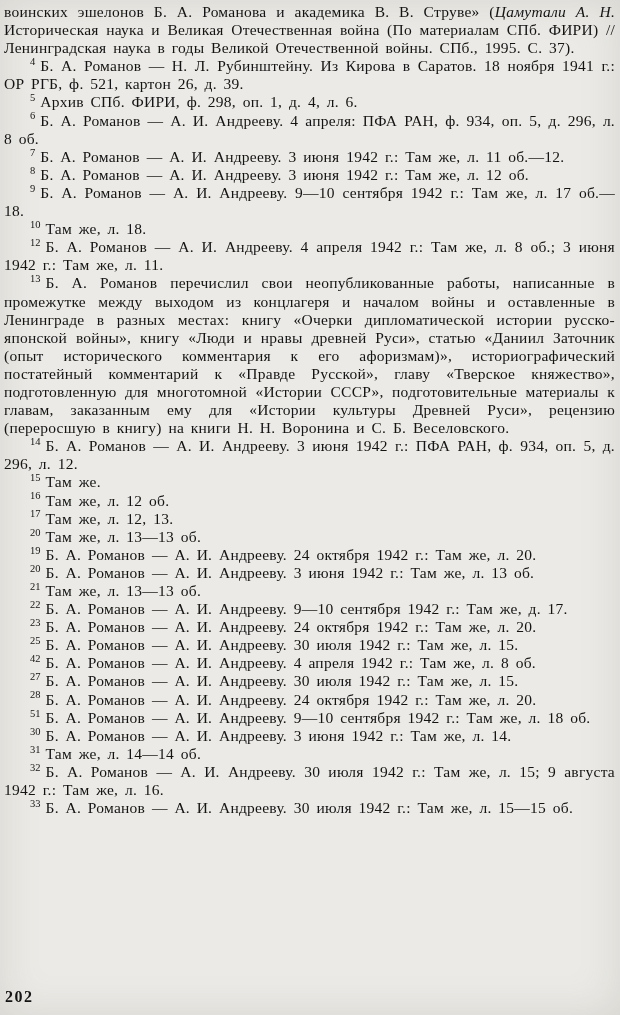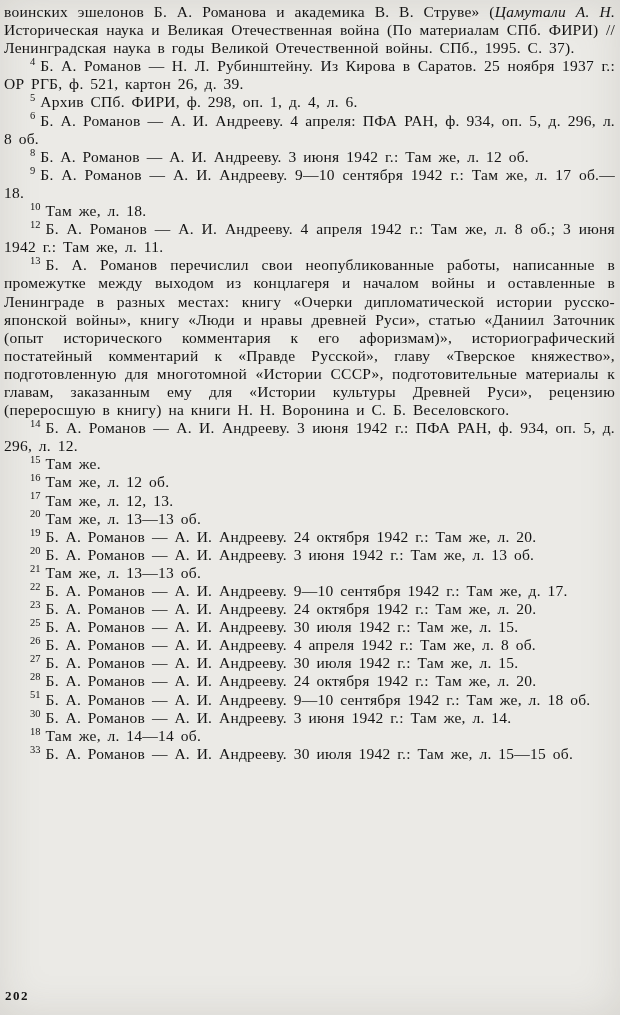--- a/index.html
+++ b/index.html
@@ -35,52 +35,54 @@
     margin-right: 5px;
     letter-spacing: 0;
     word-spacing: 0;
   }
   .intro i { font-style: italic; }
   .pagenum {
     position: absolute;
     left: 5px;
     top: 988px;
     font-weight: bold;
-    font-size: 13px;
+    font-size: 16px;
     letter-spacing: 1.5px;
   }
 </style>
 </head>
 <body>
 
 <div class="page">
 
   <p class="intro"><span>воинских эшелонов Б. А. Романова и академика В. В. Струве» (</span><i>Цамутали А. Н.</i><span> Историческая наука и Великая Отечественная война (По материалам СПб. ФИРИ) // Ленинградская наука в годы Великой Отечественной войны. СПб., 1995. С. 37).</span></p>
 
-  <p class="fn"><sup class="fn-num">4</sup><span>Б. А. Романов — Н. Л. Рубинштейну. Из Кирова в Саратов. 25 ноября 1937 г.: ОР РГБ, ф. 521, картон 26, д. 39.</span></p>
+  <p class="fn"><sup class="fn-num">4</sup><span>Б. А. Романов — Н. Л. Рубинштейну. Из Кирова в Саратов. 18 ноября 1941 г.: ОР РГБ, ф. 521, картон 26, д. 39.</span></p>
   <p class="fn"><sup class="fn-num">5</sup><span>Архив СПб. ФИРИ, ф. 298, оп. 1, д. 4, л. 6.</span></p>
   <p class="fn"><sup class="fn-num">6</sup><span>Б. А. Романов — А. И. Андрееву. 4 апреля: ПФА РАН, ф. 934, оп. 5, д. 296, л. 8 об.</span></p>
+  <p class="fn"><sup class="fn-num">7</sup><span>Б. А. Романов — А. И. Андрееву. 3 июня 1942 г.: Там же, л. 11 об.—12.</span></p>
   <p class="fn"><sup class="fn-num">8</sup><span>Б. А. Романов — А. И. Андрееву. 3 июня 1942 г.: Там же, л. 12 об.</span></p>
   <p class="fn"><sup class="fn-num">9</sup><span>Б. А. Романов — А. И. Андрееву. 9—10 сентября 1942 г.: Там же, л. 17 об.—18.</span></p>
   <p class="fn"><sup class="fn-num">10</sup><span>Там же, л. 18.</span></p>
   <p class="fn"><sup class="fn-num">12</sup><span>Б. А. Романов — А. И. Андрееву. 4 апреля 1942 г.: Там же, л. 8 об.; 3 июня 1942 г.: Там же, л. 11.</span></p>
   <p class="fn"><sup class="fn-num">13</sup><span>Б. А. Романов перечислил свои неопубликованные работы, написанные в промежутке между выходом из концлагеря и началом войны и оставленные в Ленинграде в разных местах: книгу «Очерки дипломатической истории русско-японской войны», книгу «Люди и нравы древней Руси», статью «Даниил Заточник (опыт исторического комментария к его афоризмам)», историографический постатейный комментарий к «Правде Русской», главу «Тверское княжество», подготовленную для многотомной «Истории СССР», подготовительные материалы к главам, заказанным ему для «Истории культуры Древней Руси», рецензию (переросшую в книгу) на книги Н. Н. Воронина и С. Б. Веселовского.</span></p>
   <p class="fn"><sup class="fn-num">14</sup><span>Б. А. Романов — А. И. Андрееву. 3 июня 1942 г.: ПФА РАН, ф. 934, оп. 5, д. 296, л. 12.</span></p>
   <p class="fn"><sup class="fn-num">15</sup><span>Там же.</span></p>
   <p class="fn"><sup class="fn-num">16</sup><span>Там же, л. 12 об.</span></p>
   <p class="fn"><sup class="fn-num">17</sup><span>Там же, л. 12, 13.</span></p>
   <p class="fn"><sup class="fn-num">20</sup><span>Там же, л. 13—13 об.</span></p>
   <p class="fn"><sup class="fn-num">19</sup><span>Б. А. Романов — А. И. Андрееву. 24 октября 1942 г.: Там же, л. 20.</span></p>
   <p class="fn"><sup class="fn-num">20</sup><span>Б. А. Романов — А. И. Андрееву. 3 июня 1942 г.: Там же, л. 13 об.</span></p>
   <p class="fn"><sup class="fn-num">21</sup><span>Там же, л. 13—13 об.</span></p>
   <p class="fn"><sup class="fn-num">22</sup><span>Б. А. Романов — А. И. Андрееву. 9—10 сентября 1942 г.: Там же, д. 17.</span></p>
   <p class="fn"><sup class="fn-num">23</sup><span>Б. А. Романов — А. И. Андрееву. 24 октября 1942 г.: Там же, л. 20.</span></p>
   <p class="fn"><sup class="fn-num">25</sup><span>Б. А. Романов — А. И. Андрееву. 30 июля 1942 г.: Там же, л. 15.</span></p>
-  <p class="fn"><sup class="fn-num">26</sup><span>Б. А. Романов — А. И. Андрееву. 4 апреля 1942 г.: Там же, л. 8 об.</span></p>
+  <p class="fn"><sup class="fn-num">42</sup><span>Б. А. Романов — А. И. Андрееву. 4 апреля 1942 г.: Там же, л. 8 об.</span></p>
   <p class="fn"><sup class="fn-num">27</sup><span>Б. А. Романов — А. И. Андрееву. 30 июля 1942 г.: Там же, л. 15.</span></p>
   <p class="fn"><sup class="fn-num">28</sup><span>Б. А. Романов — А. И. Андрееву. 24 октября 1942 г.: Там же, л. 20.</span></p>
   <p class="fn"><sup class="fn-num">51</sup><span>Б. А. Романов — А. И. Андрееву. 9—10 сентября 1942 г.: Там же, л. 18 об.</span></p>
   <p class="fn"><sup class="fn-num">30</sup><span>Б. А. Романов — А. И. Андрееву. 3 июня 1942 г.: Там же, л. 14.</span></p>
-  <p class="fn"><sup class="fn-num">18</sup><span>Там же, л. 14—14 об.</span></p>
+  <p class="fn"><sup class="fn-num">31</sup><span>Там же, л. 14—14 об.</span></p>
+  <p class="fn"><sup class="fn-num">32</sup><span>Б. А. Романов — А. И. Андрееву. 30 июля 1942 г.: Там же, л. 15; 9 августа 1942 г.: Там же, л. 16.</span></p>
   <p class="fn"><sup class="fn-num">33</sup><span>Б. А. Романов — А. И. Андрееву. 30 июля 1942 г.: Там же, л. 15—15 об.</span></p>
 
   <div class="pagenum">202</div>
 </div>
 
 </body></html>

